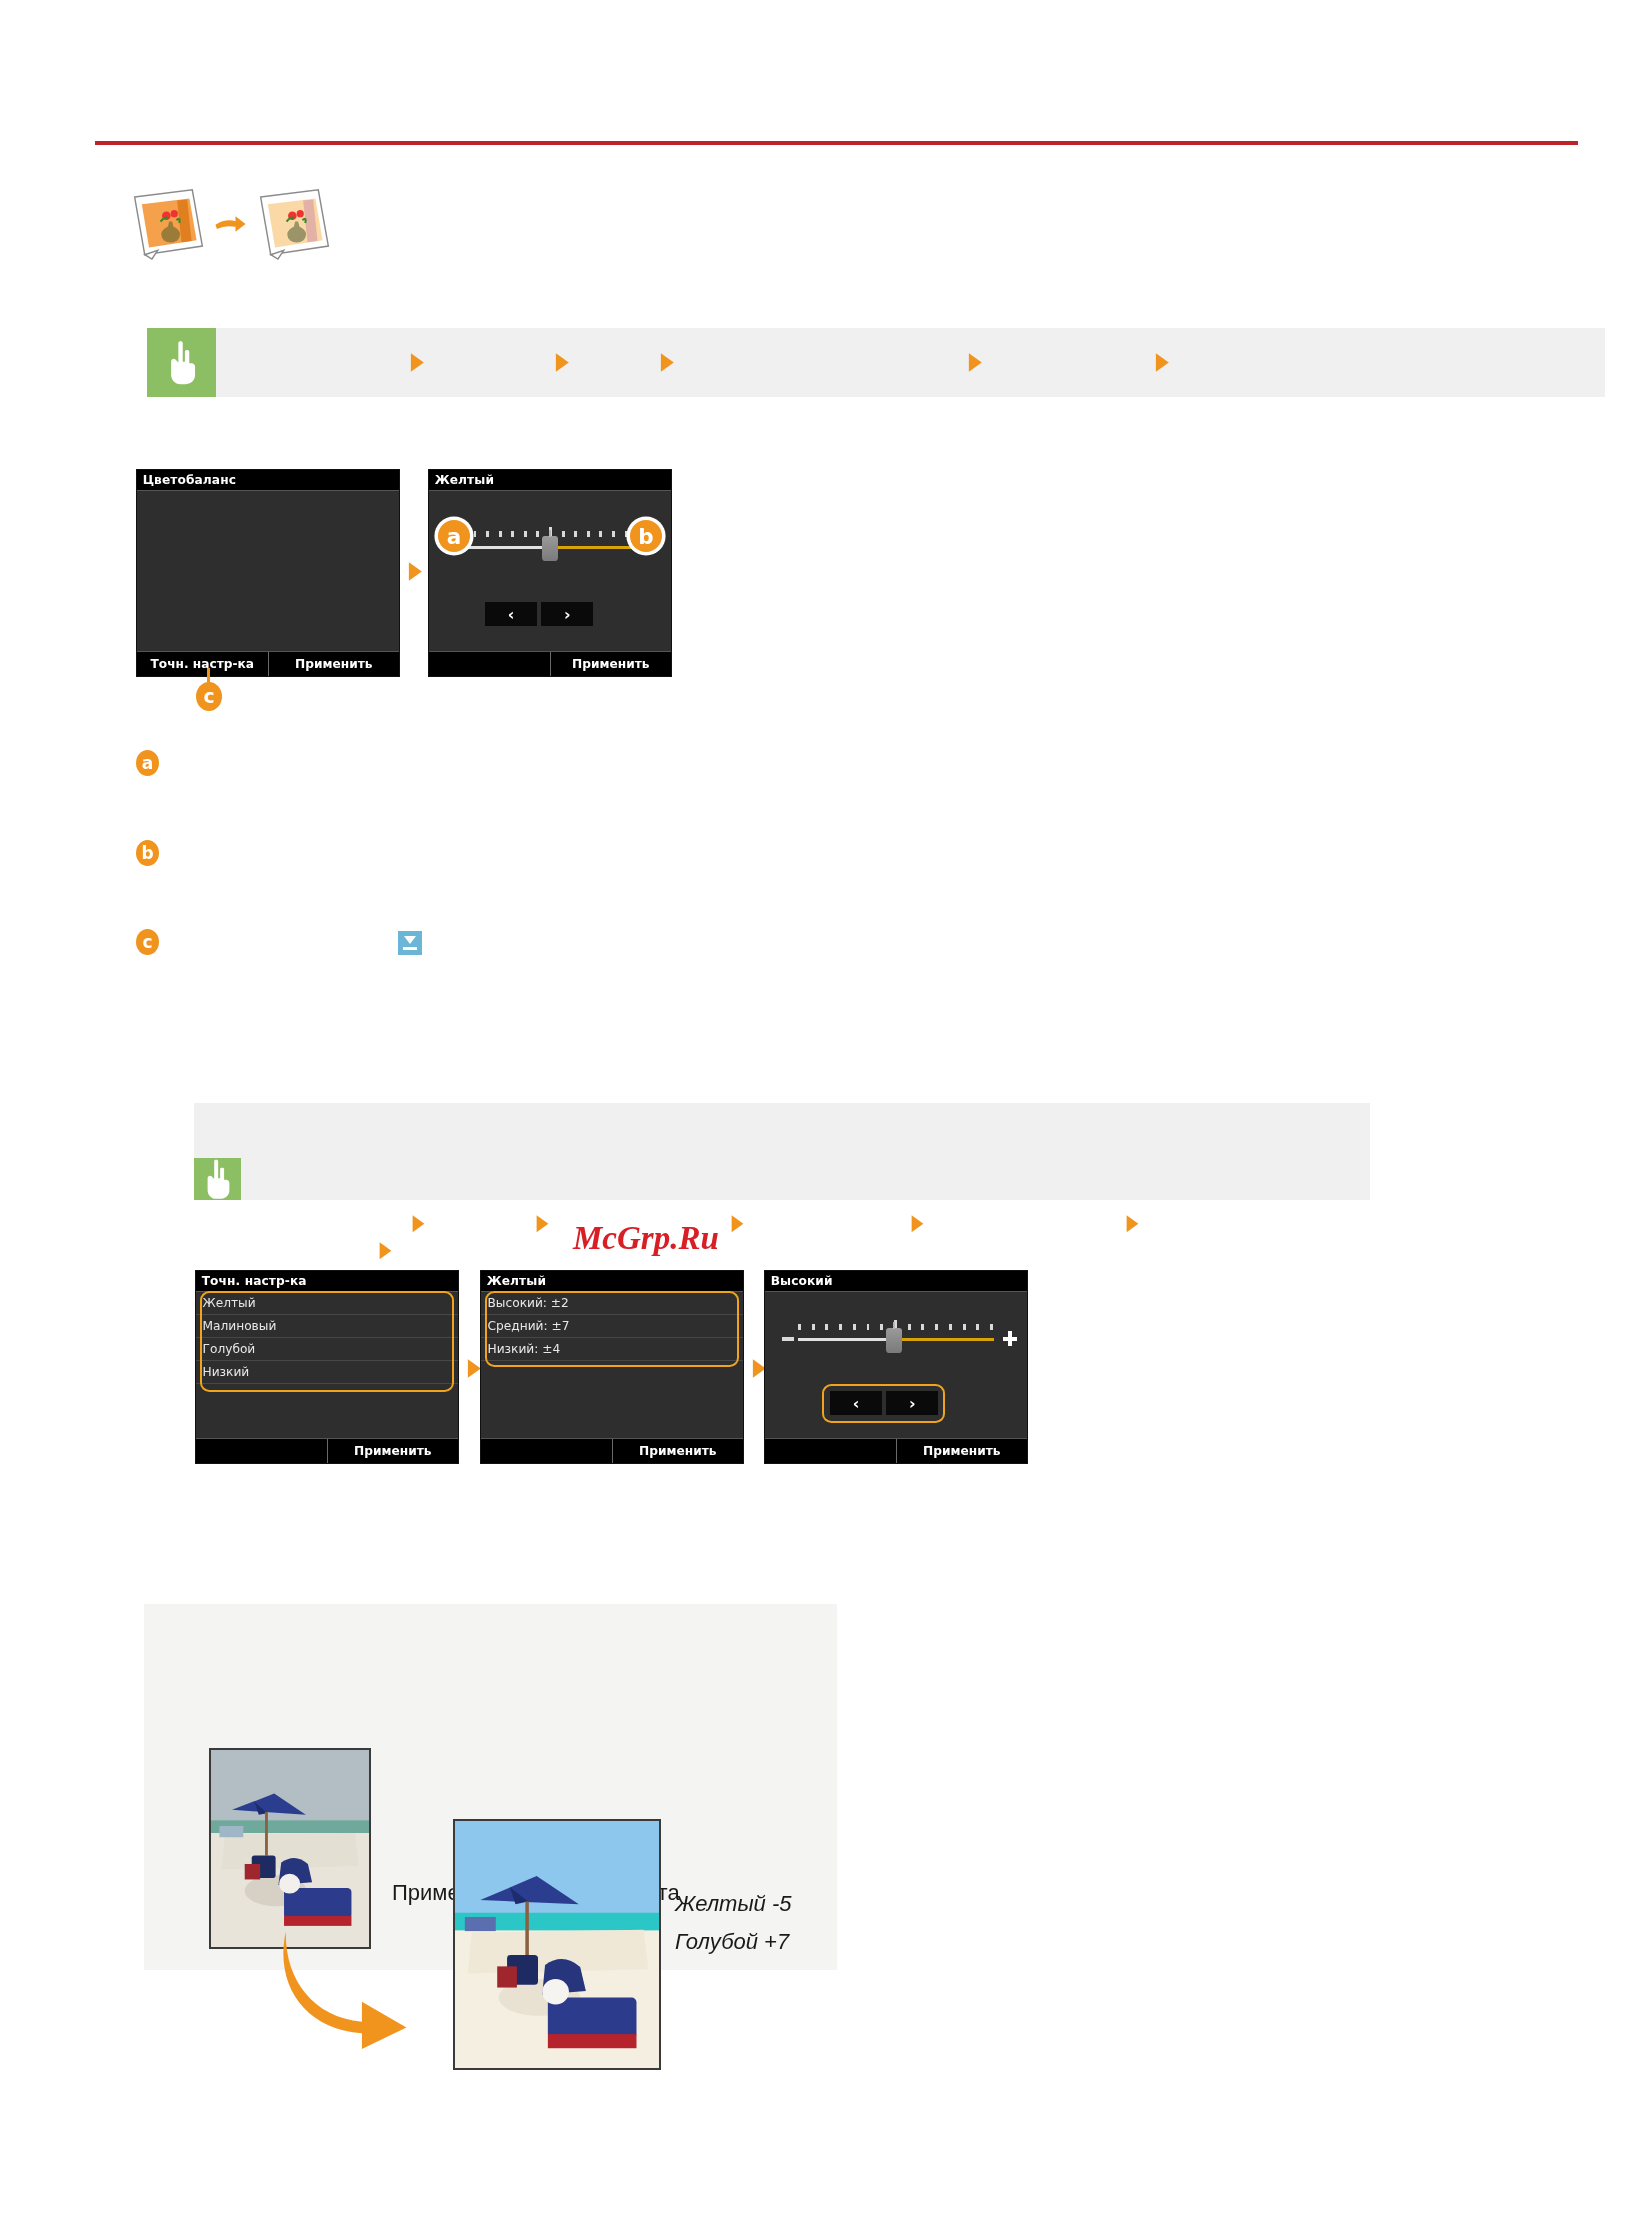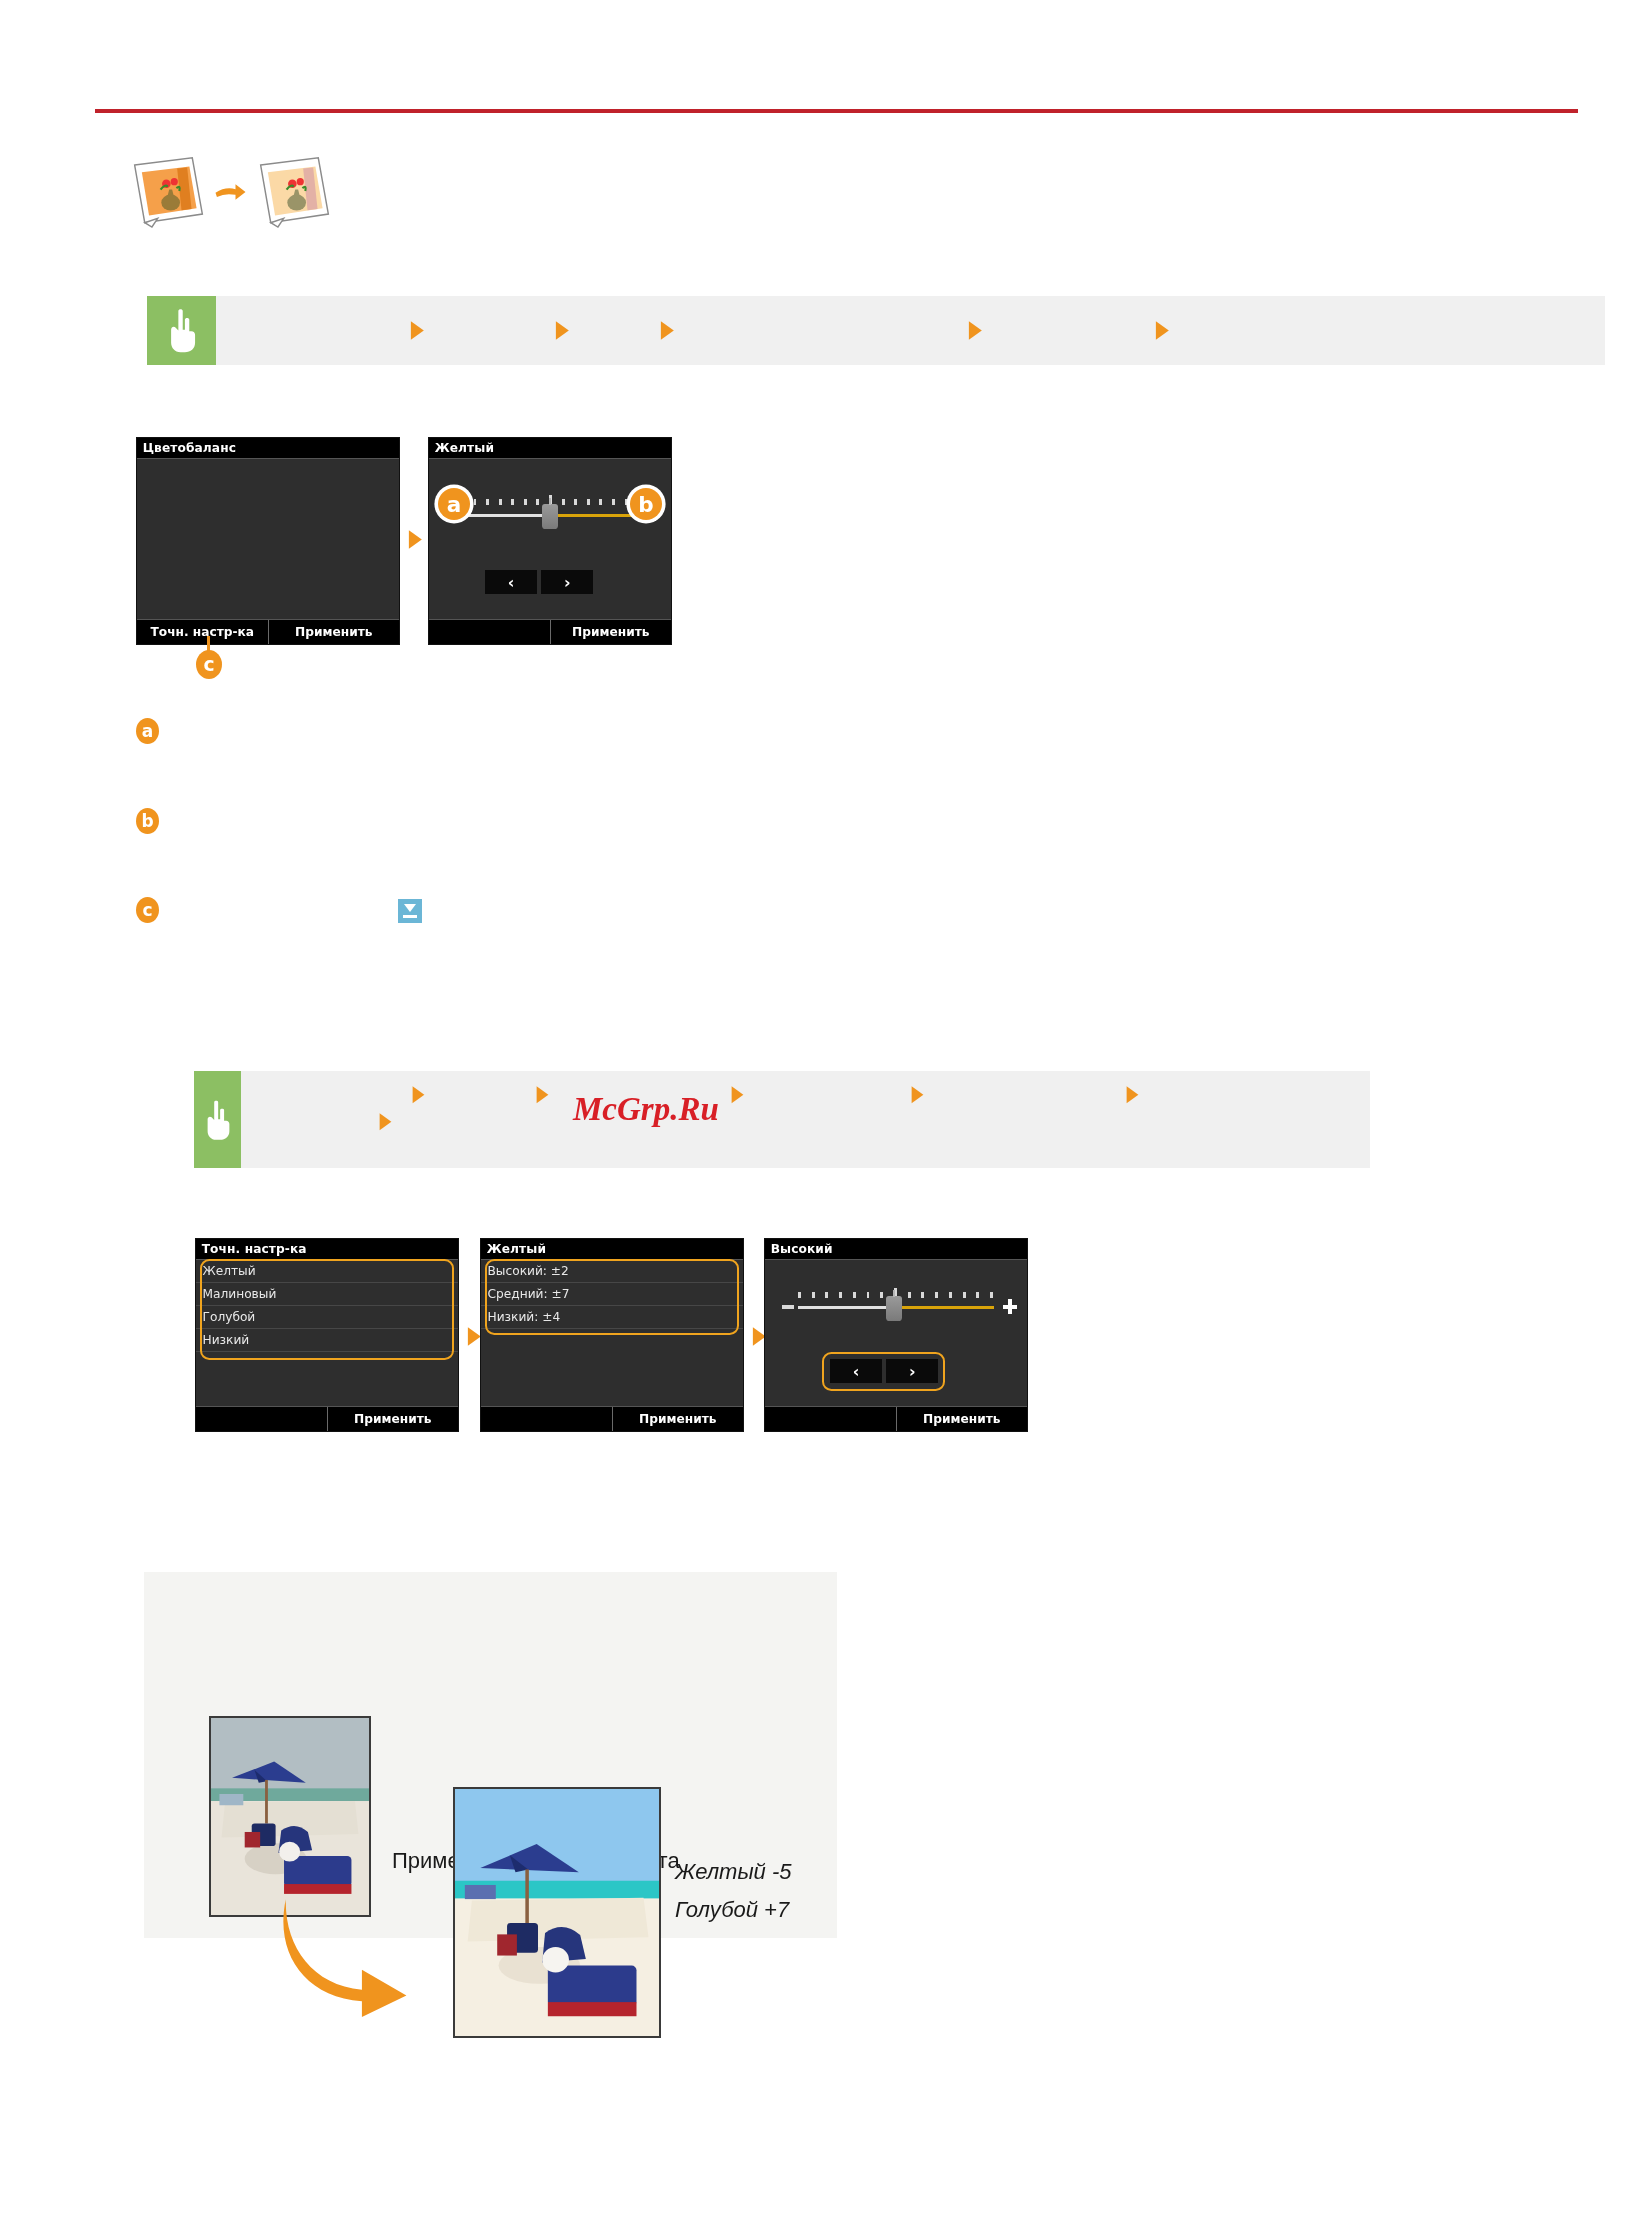--- a/index.html
+++ b/index.html
@@ -3,21 +3,21 @@
 <meta charset="utf-8">
 <style>
   html,body{margin:0;padding:0;}
   body{
     width:1650px;height:2239px;
     background:#ffffff;
     font-family:"Liberation Sans", sans-serif;
     position:relative;
     overflow:hidden;
   }
-  .page{position:absolute;inset:0;}
+  .page{position:absolute;inset:0;margin-top:32px;}
 
   
   .top-rule{
     position:absolute;left:95px;top:109px;width:1483px;height:4.3px;
     background:#c0222b;
   }
 
   
   .doc-pair{position:absolute;left:126px;top:152px;width:215px;height:79px;}
   .doc-thumb{position:absolute;top:0;width:85px;height:78px;}
@@ -329,21 +329,21 @@
     <span class="bubble" style="position:relative;width:23px;height:26px;font-size:17px;box-shadow:none;">b</span>
     <span class="marker-text"></span>
   </div>
 
   <div class="marker-row" style="left:136px;top:897px;">
     <span class="bubble" style="position:relative;width:23px;height:26px;font-size:17px;box-shadow:none;">c</span>
     <span class="marker-text"></span>
   </div>
   <span class="blue-icon" style="position:absolute;left:398px;top:899px;"></span>
 
-  <div class="proc-bar" style="left:194px;top:1071px;width:1176px;height:97px;">
+  <div class="proc-bar" style="left:194px;top:1071px;width:1176px;height:97px;align-items:flex-end;">
     <div class="proc-hand" style="flex:0 0 47px;width:47px;">
       <svg width="29" height="42" viewBox="0 0 44 62">
         <path d="M17 4 C17 1 23 1 23 4 L23 30 L26 30 L26 16 C26 13 32 13 32 16 L32 32 L35 32
                  C38 32 40 34 40 37 L40 48 C40 56 34 61 26 61 L20 61 C12 61 7 55 7 48 L7 30
                  C7 26 11 25 13 27 L17 31 Z" fill="#ffffff"></path>
       </svg>
     </div>
     <div class="proc-steps">
 
       <div class="step-arrow" style="left:169px;top:13px;">

